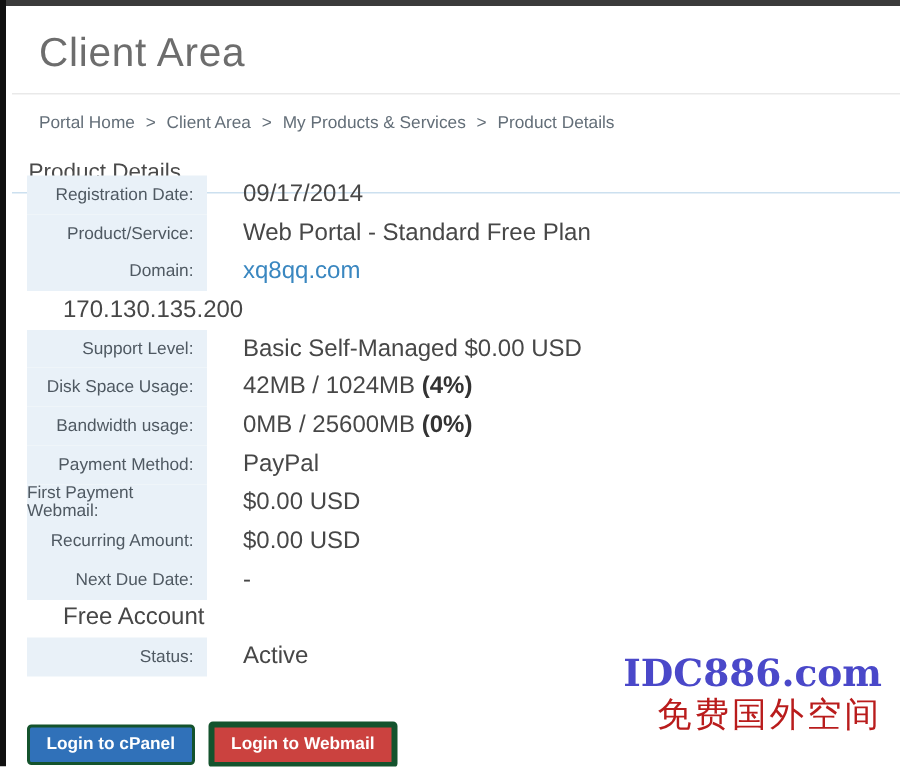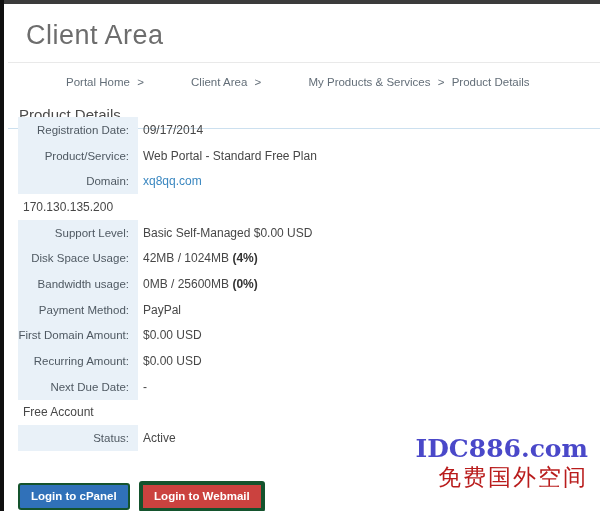--- a/index.html
+++ b/index.html
@@ -14,40 +14,40 @@
   .page-title{
     position:absolute;top:20px;left:26px;margin:0;
     font-size:27px;font-weight:400;color:#6d6d6d;letter-spacing:.5px;
   }
   .header-divider{position:absolute;top:62px;left:8px;right:0;border-top:1px solid #e9e9e9;}
 
   .breadcrumb{
     position:absolute;top:76px;left:26px;right:10px;
     font-size:11.5px;color:#636e78;
   }
-  .breadcrumb a{color:#636e78;text-decoration:none;cursor:pointer;margin-left:40px;}
+  .breadcrumb a{color:#636e78;text-decoration:none;cursor:pointer;}
   .breadcrumb .sep{margin:0 4px;color:#636e78;}
 
   .section-title{
     position:absolute;top:106px;left:19px;margin:0;
     font-size:15px;font-weight:400;color:#4a4a4a;
   }
   .section-underline{position:absolute;top:128px;left:8px;right:0;border-top:1px solid #cce0ef;}
 
   .details-table{position:absolute;top:117px;left:18px;right:0;}
   .drow{display:flex;align-items:center;height:25.7px;}
   .cell-label{
     width:120px;min-width:120px;height:100%;box-sizing:border-box;
     background:#e9f1f8;
     display:flex;align-items:center;justify-content:flex-end;
     padding-right:9px;
     font-size:11.5px;color:#4f5962;
   }
   .cell-value{
-    padding-left:5px;font-size:12px;color:#474747;
+    padding-left:24px;font-size:16px;color:#474747;
   }
   .cell-value b{font-weight:bold;color:#333;}
   .cell-value a{color:#3a87c0;text-decoration:none;cursor:pointer;}
 
   .buttons{position:absolute;top:481px;left:18px;}
   .btn{
     display:inline-block;border-radius:3px;cursor:pointer;
     font-size:11.5px;font-weight:bold;color:#ffffff;
     padding:5px 11px;line-height:13px;
     font-family:"Liberation Sans","DejaVu Sans",sans-serif;
@@ -116,21 +116,21 @@
   </div>
   <div class="drow">
     <div class="cell-label">Bandwidth usage:</div>
     <div class="cell-value"><span>0MB / 25600MB </span><b>(0%)</b></div>
   </div>
   <div class="drow">
     <div class="cell-label">Payment Method:</div>
     <div class="cell-value"><span>PayPal</span></div>
   </div>
   <div class="drow">
-    <div class="cell-label">First Domain Amount:</div>
+    <div class="cell-label">First Payment Webmail:</div>
     <div class="cell-value"><span>$0.00 USD</span></div>
   </div>
   <div class="drow">
     <div class="cell-label">Recurring Amount:</div>
     <div class="cell-value"><span>$0.00 USD</span></div>
   </div>
   <div class="drow">
     <div class="cell-label">Next Due Date:</div>
     <div class="cell-value"><span>-</span></div>
   </div>

